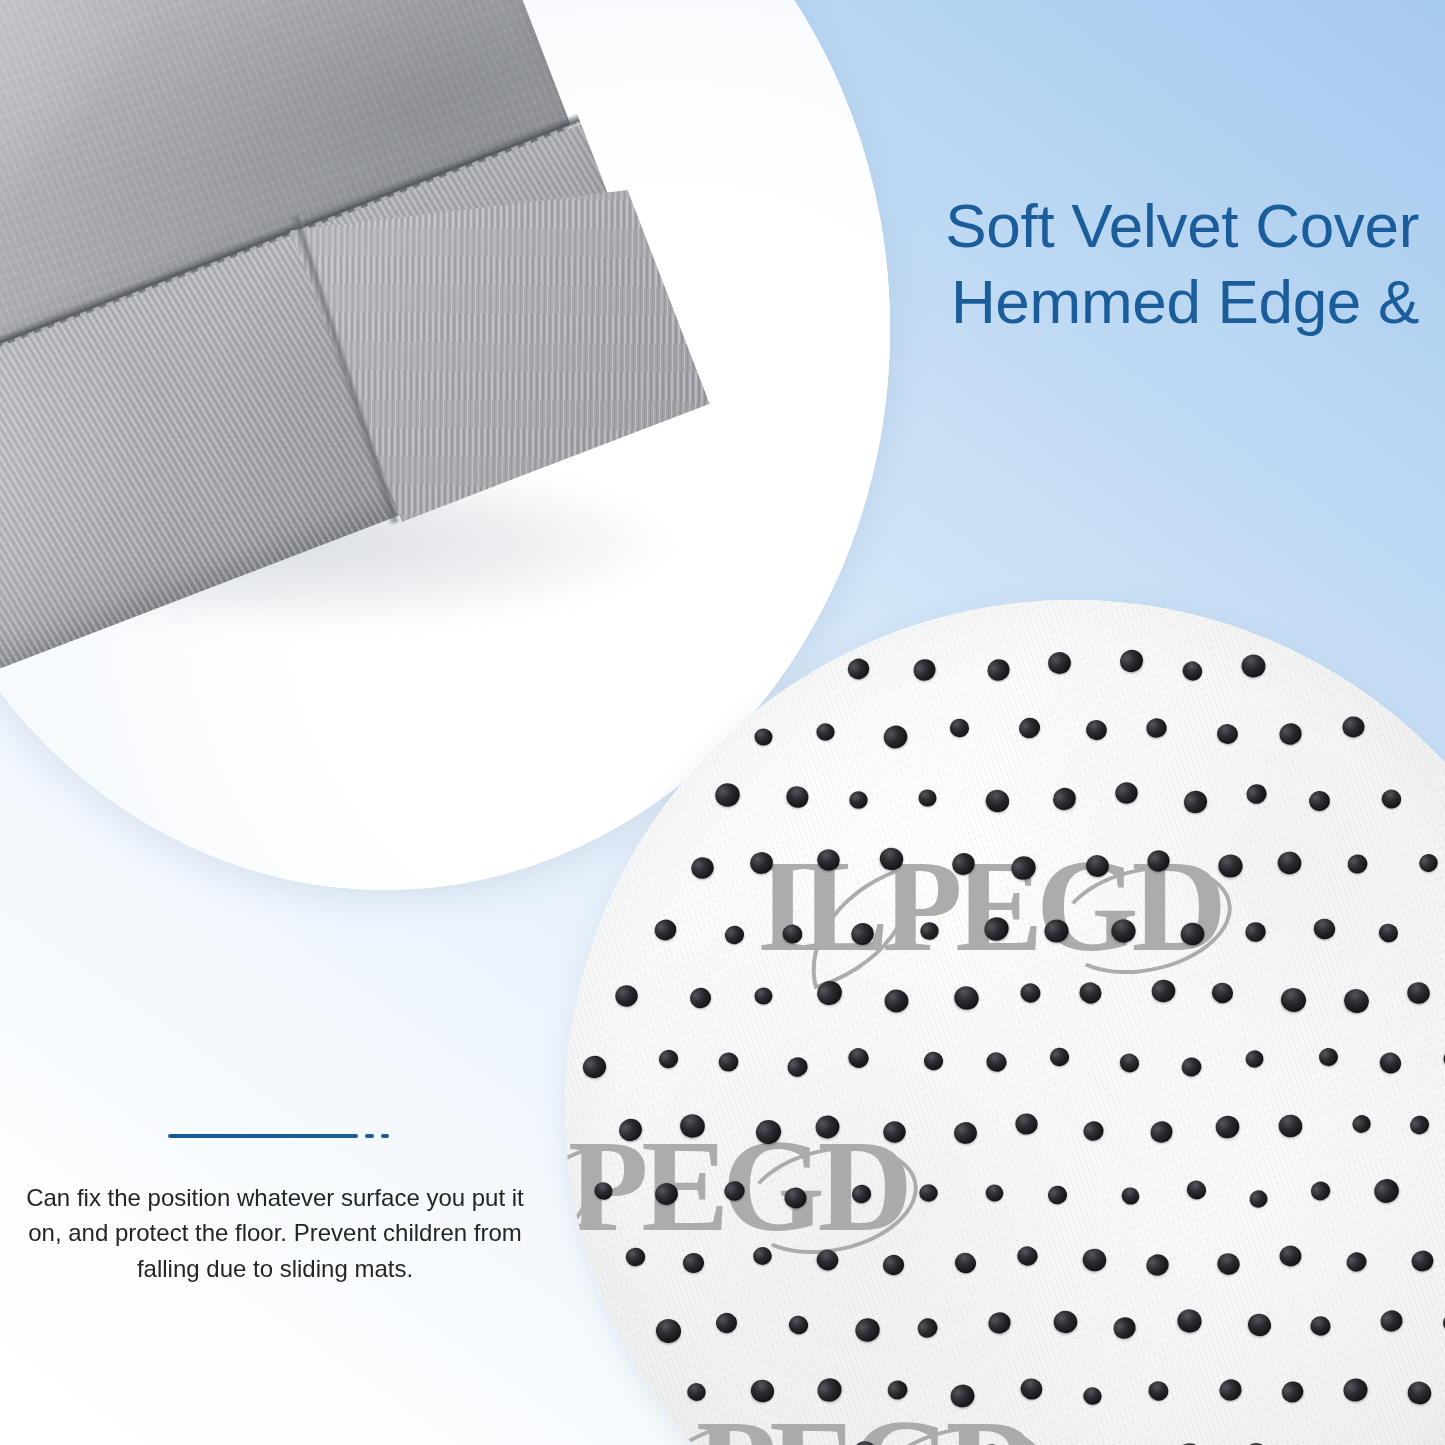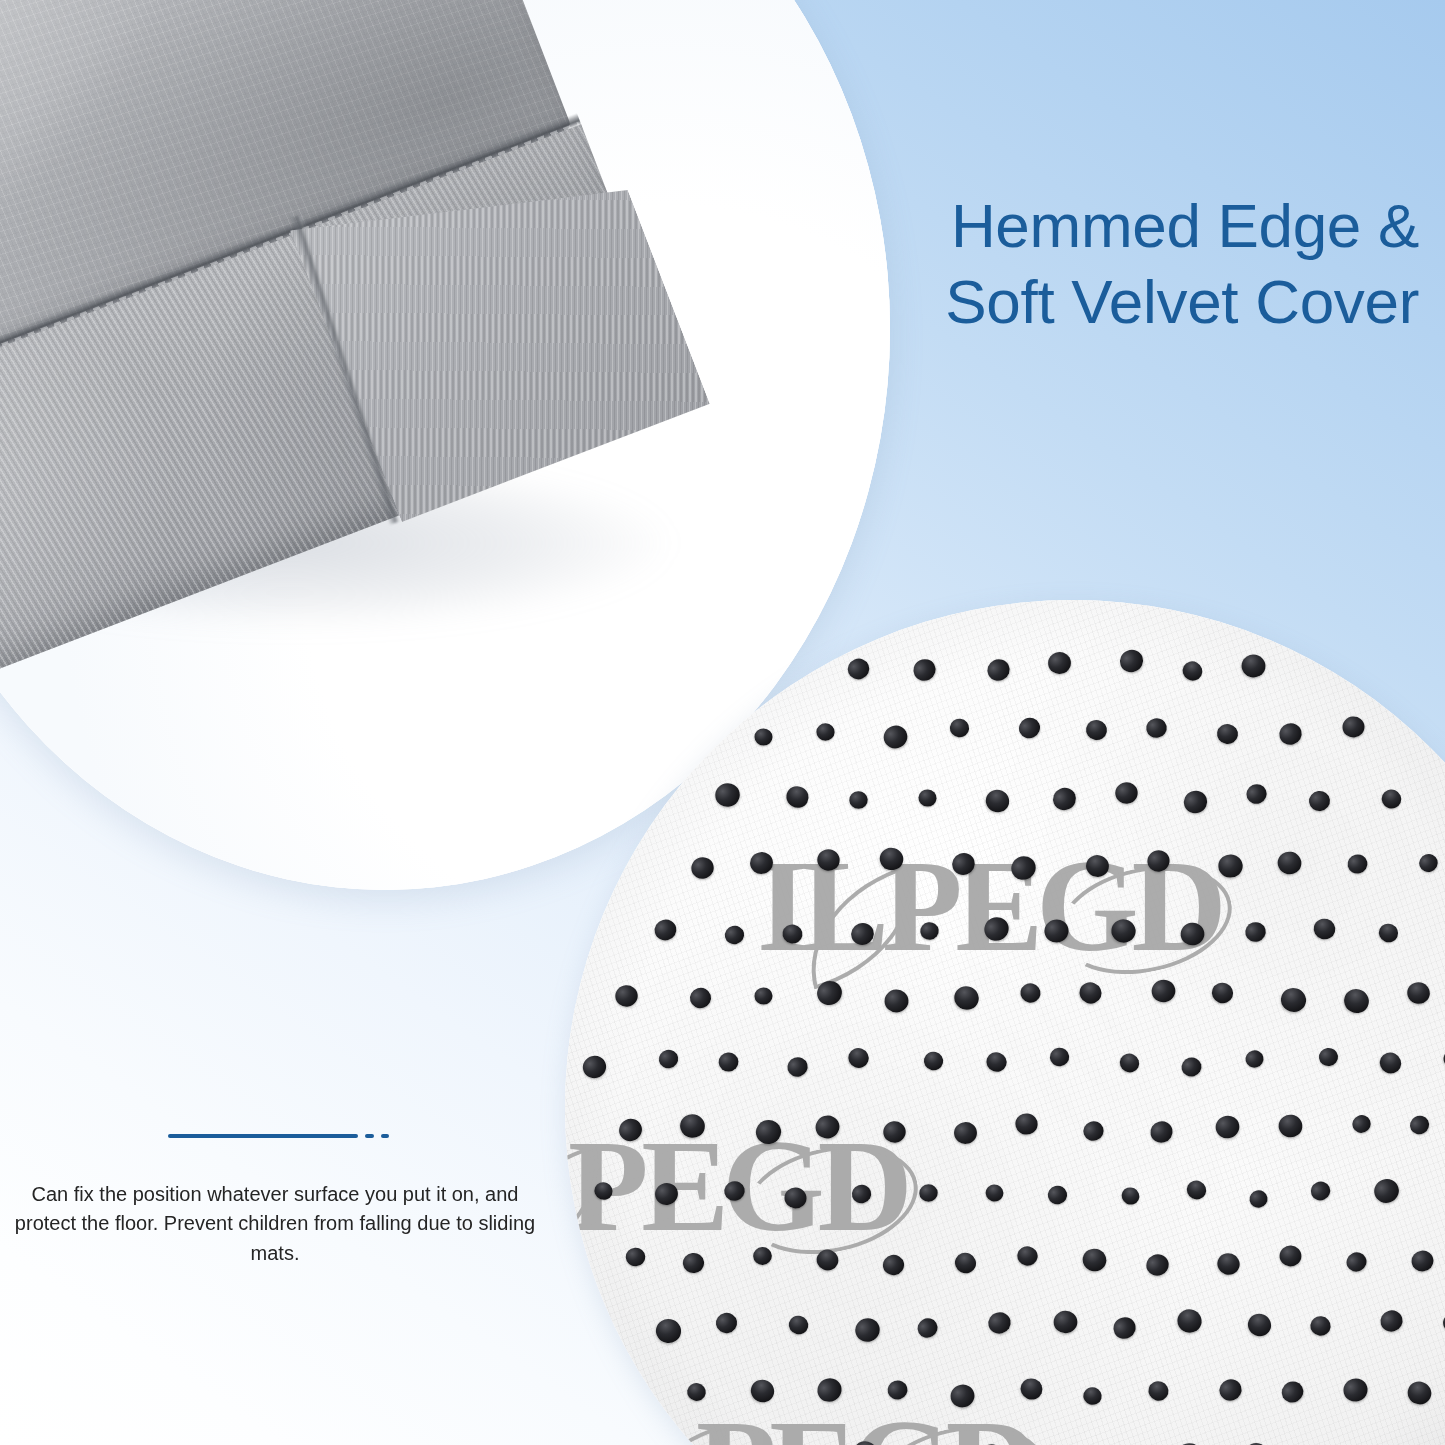--- a/index.html
+++ b/index.html
@@ -371,21 +371,21 @@
   }
   .divider .dash.small { width: 8px; }
 
   .feature-body {
     position: absolute;
     left: 10px;
     top: 1180px;
     width: 530px;
     text-align: center;
     color: #252525;
-    font-size: 20px;
+    font-size: 24px;
     line-height: 1.47;
     font-weight: 400;
   }
 </style>
 </head>
 <body>
 
 <div id="canvas">
 
   <div class="tl-circle">
@@ -574,22 +574,22 @@
         <span class="dot" style="left: 289.668px; top: 842.727px; transform: scale(1.16) rotate(29.9deg);"></span>
         <span class="dot" style="left: 355.9px; top: 845.754px; transform: scale(0.91) rotate(-20.6deg);"></span>
         <span class="dot" style="left: 415.66px; top: 846.342px; transform: scale(1.16) rotate(-8.8deg);"></span>
         <span class="dot" style="left: 487.291px; top: 844.988px; transform: scale(0.95) rotate(7.8deg);"></span>
         <span class="dot" style="left: 614.485px; top: 845.328px; transform: scale(1.18) rotate(13.4deg);"></span>
         <span class="dot" style="left: 681.119px; top: 843.802px; transform: scale(1.09) rotate(19.7deg);"></span>
       </div>
   </div>
 
   <div class="headline">
+    <span class="hl-line">Soft Velvet Cover</span>
     <span class="hl-line">Hemmed Edge &amp;</span>
-    <span class="hl-line">Soft Velvet Cover</span>
   </div>
 
 
   <div class="divider">
     <span class="rule"></span>
     <span class="dash"></span>
     <span class="dash small"></span>
   </div>
 
   <div class="feature-body">Can fix the position whatever surface you put it on, and protect the floor. Prevent children from falling due to sliding mats.</div>

